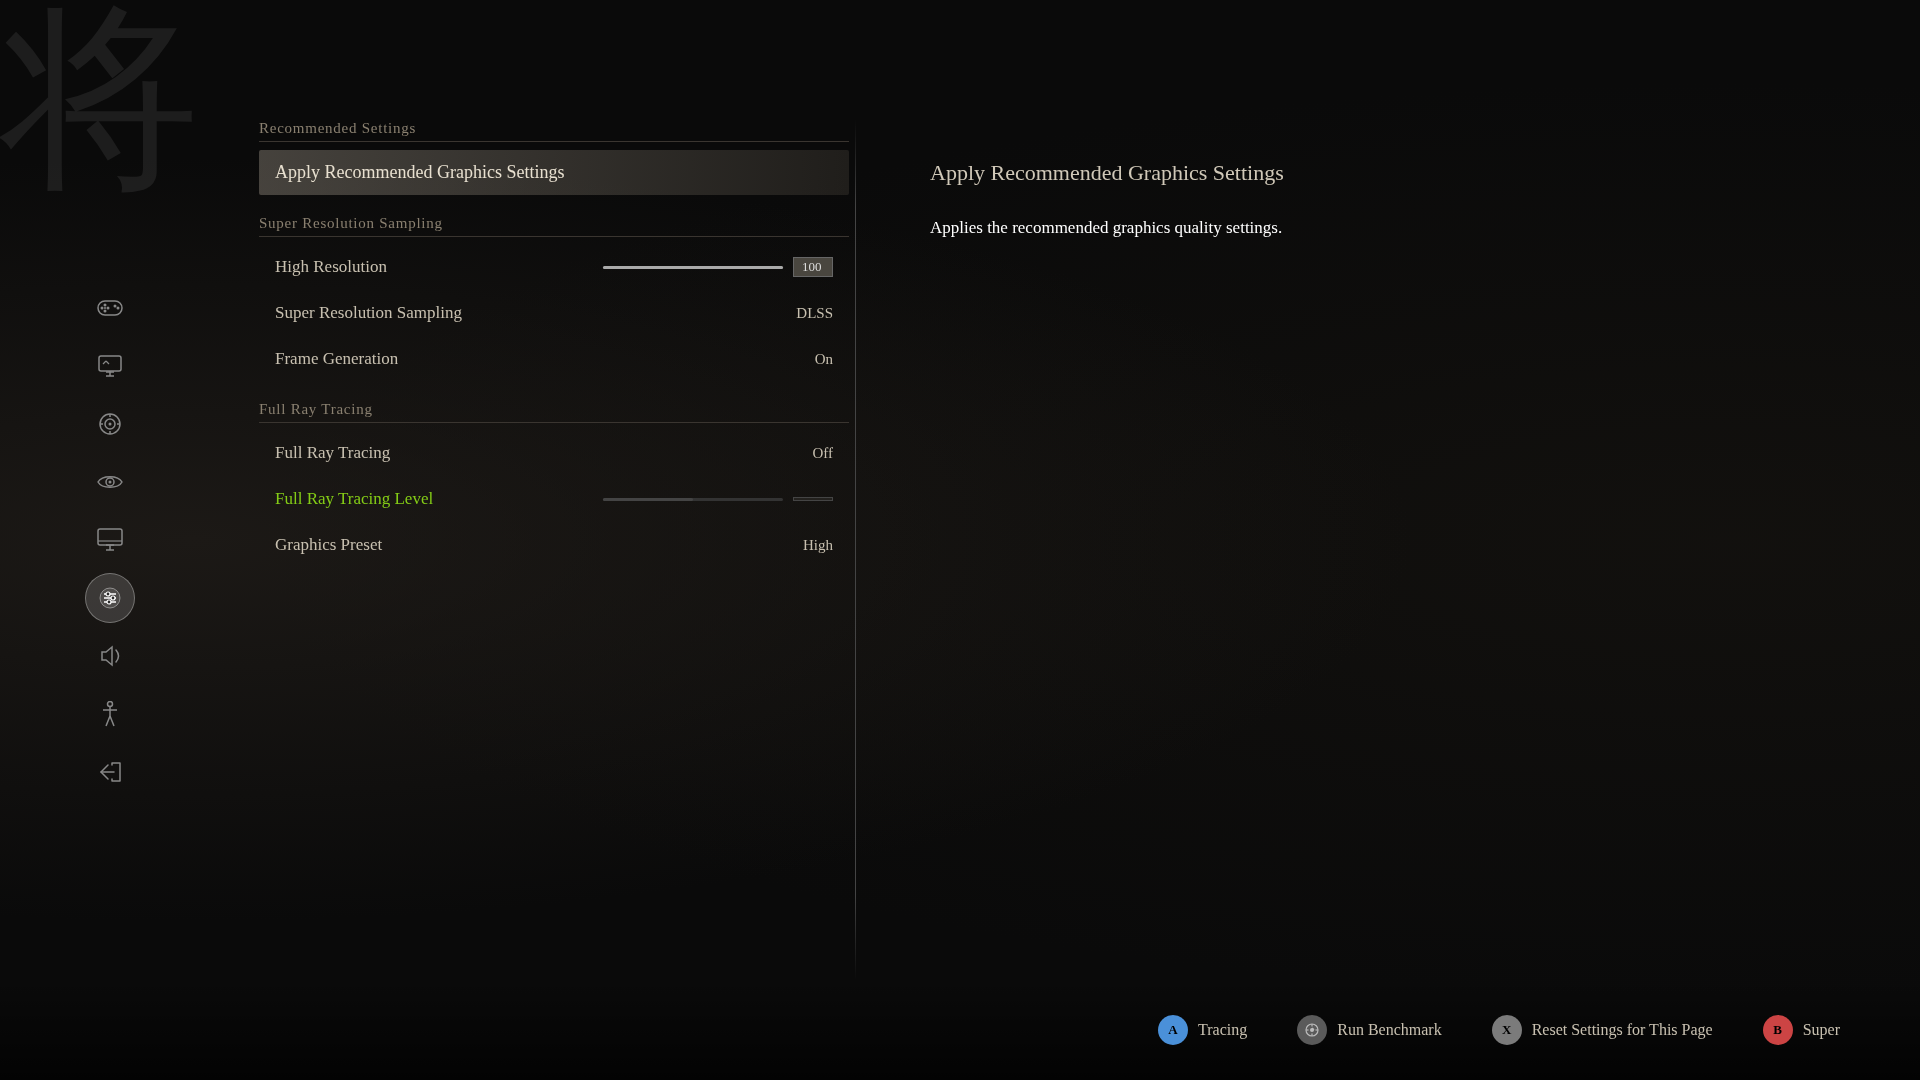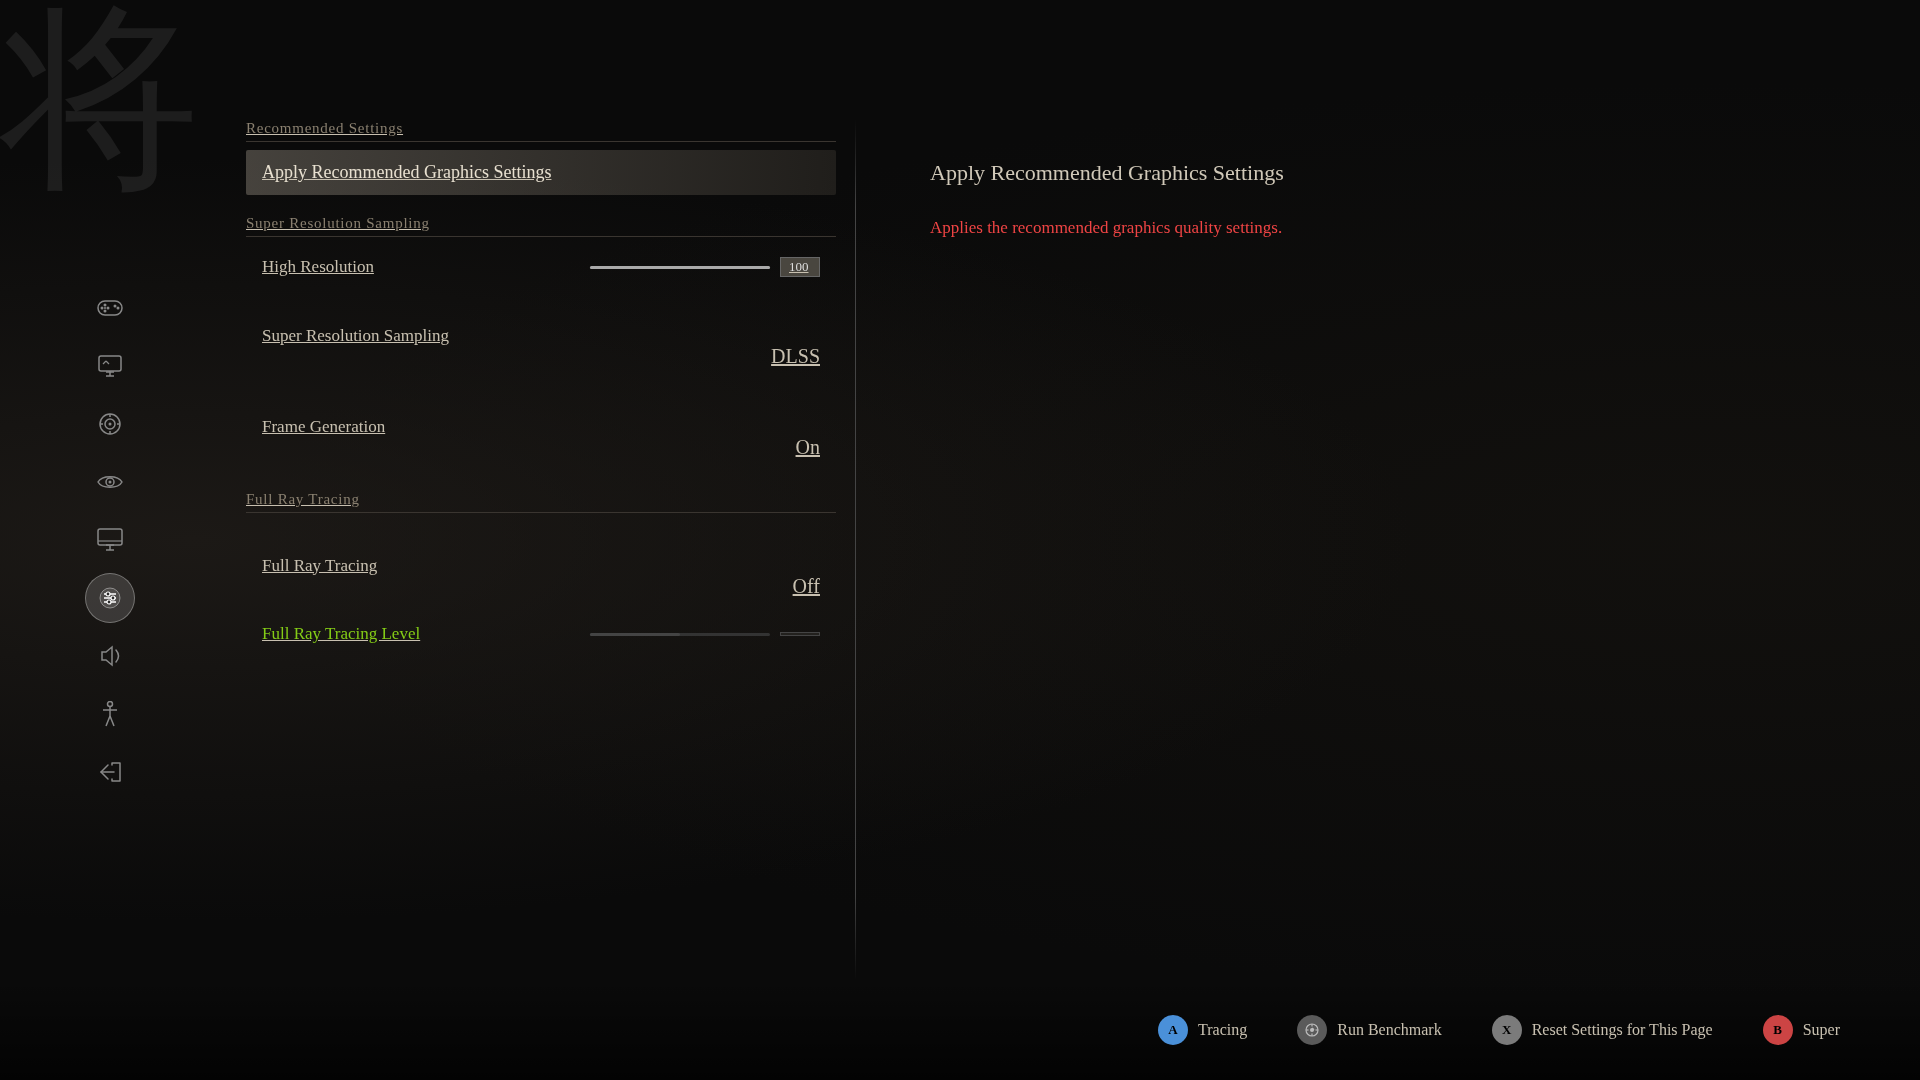--- a/index.html
+++ b/index.html
@@ -70,28 +70,27 @@
     .sidebar-item.active {
       background: rgba(255,255,255,0.15);
       border: 1px solid rgba(255,255,255,0.3);
       color: #fff;
       border-radius: 50%;
     }
 
     
     .main-content {
       position: absolute;
-      left: 216px;
+      left: 229px;
       top: 0;
       width: 640px;
       height: calc(100% - 100px);
       z-index: 10;
       padding: 120px 20px 20px 30px;
       overflow: hidden;
-      text-decoration: underline;
     }
 
     
     .section-header {
       color: #8a8070;
       font-size: 15px;
       letter-spacing: 0.05em;
       margin-bottom: 8px;
       padding-bottom: 4px;
       border-bottom: 1px solid #3a3530;
@@ -117,22 +116,21 @@
 
     .menu-item.selected {
       background: linear-gradient(90deg, rgba(180,170,155,0.35) 0%, rgba(120,110,95,0.2) 100%);
       border: none;
       color: #e8e0d0;
       font-size: 18px;
     }
 
     .menu-item-value {
       color: #c8c0b0;
-      font-size: 20px;
-      margin-top: 42px;
+      font-size: 15px;
     }
 
     .menu-item.disabled {
       color: #84cc16;
     }
 
     
     .slider-container {
       display: flex;
       align-items: center;
@@ -189,21 +187,21 @@
 
     .info-title {
       font-size: 22px;
       color: #d0c8b8;
       margin-bottom: 28px;
       font-weight: normal;
     }
 
     .info-description {
       font-size: 17px;
-      color: #ef4444;
+      color: #ffffff;
       line-height: 1.6;
     }
 
     
     .bottom-bar {
       position: absolute;
       bottom: 0;
       left: 0;
       right: 0;
       height: 100px;
@@ -390,20 +388,24 @@
     <span>Full Ray Tracing Level</span>
     <div class="slider-container">
       <div class="slider-track" style="background: #333;">
         <div class="slider-fill" style="width: 50%; background: #444;"></div>
       </div>
       <div class="slider-value" style="background: rgba(50,48,44,0.5); border-color: #444; color: #555; min-width: 40px;"></div>
     </div>
   </div>
 
 
+  <div class="menu-item">
+    <span>Graphics Preset</span>
+    <span class="menu-item-value">High</span>
+  </div>
 
 </main>
 
 <aside class="info-panel">
   <div class="info-title">Apply Recommended Graphics Settings</div>
   <div class="info-description">Applies the recommended graphics quality settings.</div>
 </aside>
 
 <div class="bottom-bar">
 

